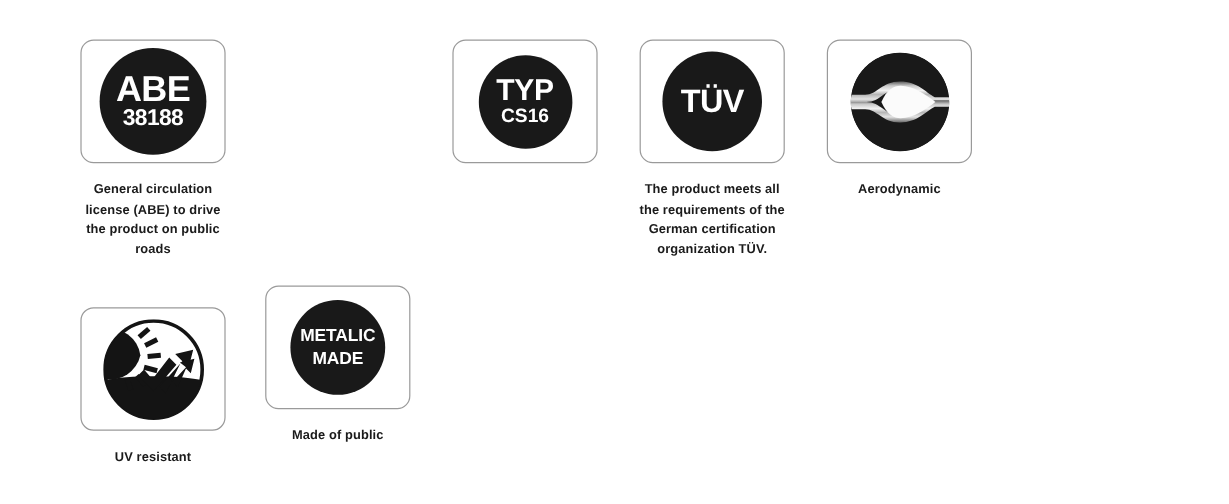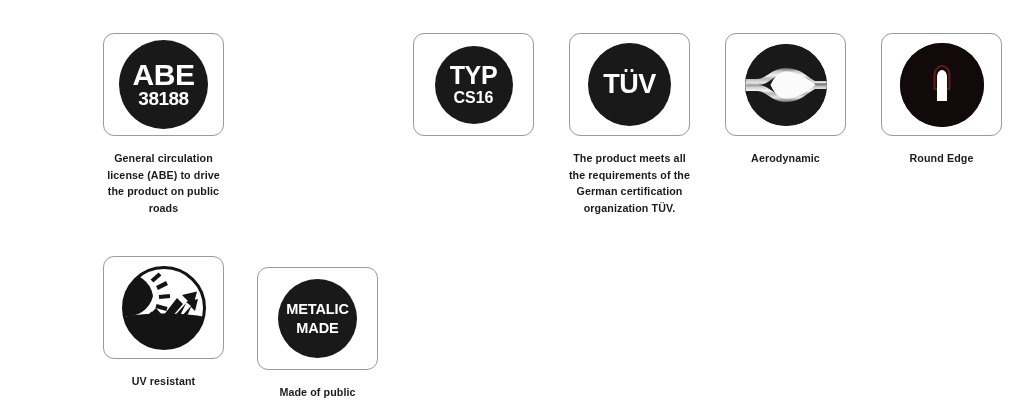--- a/index.html
+++ b/index.html
@@ -20,21 +20,20 @@
     top: 0;
     width: 1024px;
     height: 420px;
   }
   .feature-item {
     position: absolute;
     width: 123px;
     display: flex;
     flex-direction: column;
     align-items: center;
-    margin-left: 36px;
   }
   .badge-card {
     width: 121px;
     height: 103px;
     box-sizing: border-box;
     border: 1px solid #9a9a9a;
     border-radius: 11px;
     background: #ffffff;
     display: flex;
     align-items: center;
@@ -147,32 +146,20 @@
 
             <path d="M 25.5,41 C 30,30.5 36,27.5 41.5,27.5 C 52,27.5 62,34.5 70.5,41
                      C 62,47.5 52,54.5 41.5,54.5 C 36,54.5 30,51.5 25.5,41 Z" fill="#fbfbfb"></path>
           </g>
         </svg>
       </div>
     </div>
     <div class="feature-caption">Aerodynamic</div>
   </div>
 
-  <div class="feature-item" style="left:844px; top:33px;">
-    <div class="badge-card">
-      <div class="circle-badge c-edge">
-        <svg class="icon-svg" width="84" height="84" viewBox="0 0 84 84">
-          <circle cx="42" cy="42" r="42" fill="#120a0a"></circle>
-          <path d="M 34.5,46 L 34.5,32 A 7.5,9 0 0 1 49.5,32 L 49.5,46 Z" fill="none" stroke="#5c1a18" stroke-width="2.2"></path>
-          <path d="M 37,58 L 37,33.5 A 5,6.5 0 0 1 47,33.5 L 47,58 Z" fill="#ffffff"></path>
-        </svg>
-      </div>
-    </div>
-    <div class="feature-caption">Round Edge</div>
-  </div>
 
   <div class="feature-item" style="left:66px; top:256px;">
     <div class="badge-card">
       <div>
         <svg class="icon-svg" width="84" height="84" viewBox="0 0 84 84">
           <defs>
             <clipPath id="uvClip">
                 <circle cx="42" cy="42" r="40.5"></circle>
               </clipPath>
           </defs>
@@ -197,21 +184,21 @@
             <path d="M 47,56 L 66,35 L 60,29 L 75,25.5 L 71,41 L 65,35.5 L 52,62 Z" fill="#141414"></path>
 
             <path d="M 58,52 L 69,40 L 64,36 L 76,33 L 73,45 L 69,41 L 62,57 Z" fill="#141414"></path>
           </g>
         </svg>
       </div>
     </div>
     <div class="feature-caption">UV resistant</div>
   </div>
 
-  <div class="feature-item" style="left:220px; top:267px;">
+  <div class="feature-item" style="left:220px; top:238px;">
     <div class="badge-card">
       <div class="circle-badge c-metal">
         <div class="bl1 metal-1">METALIC</div>
         <div class="bl2 metal-2">MADE</div>
       </div>
     </div>
     <div class="feature-caption">Made of public</div>
   </div>
 
 </div>

